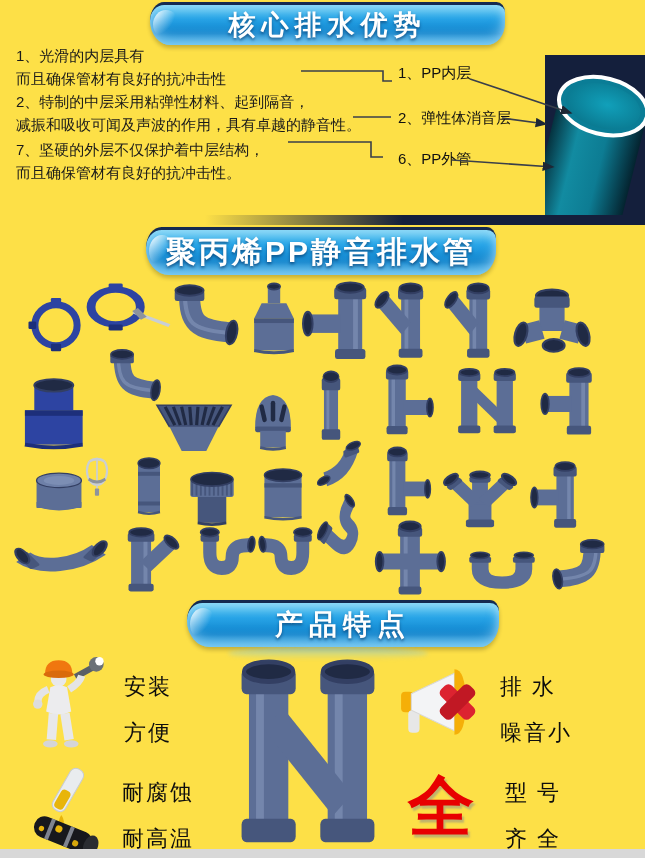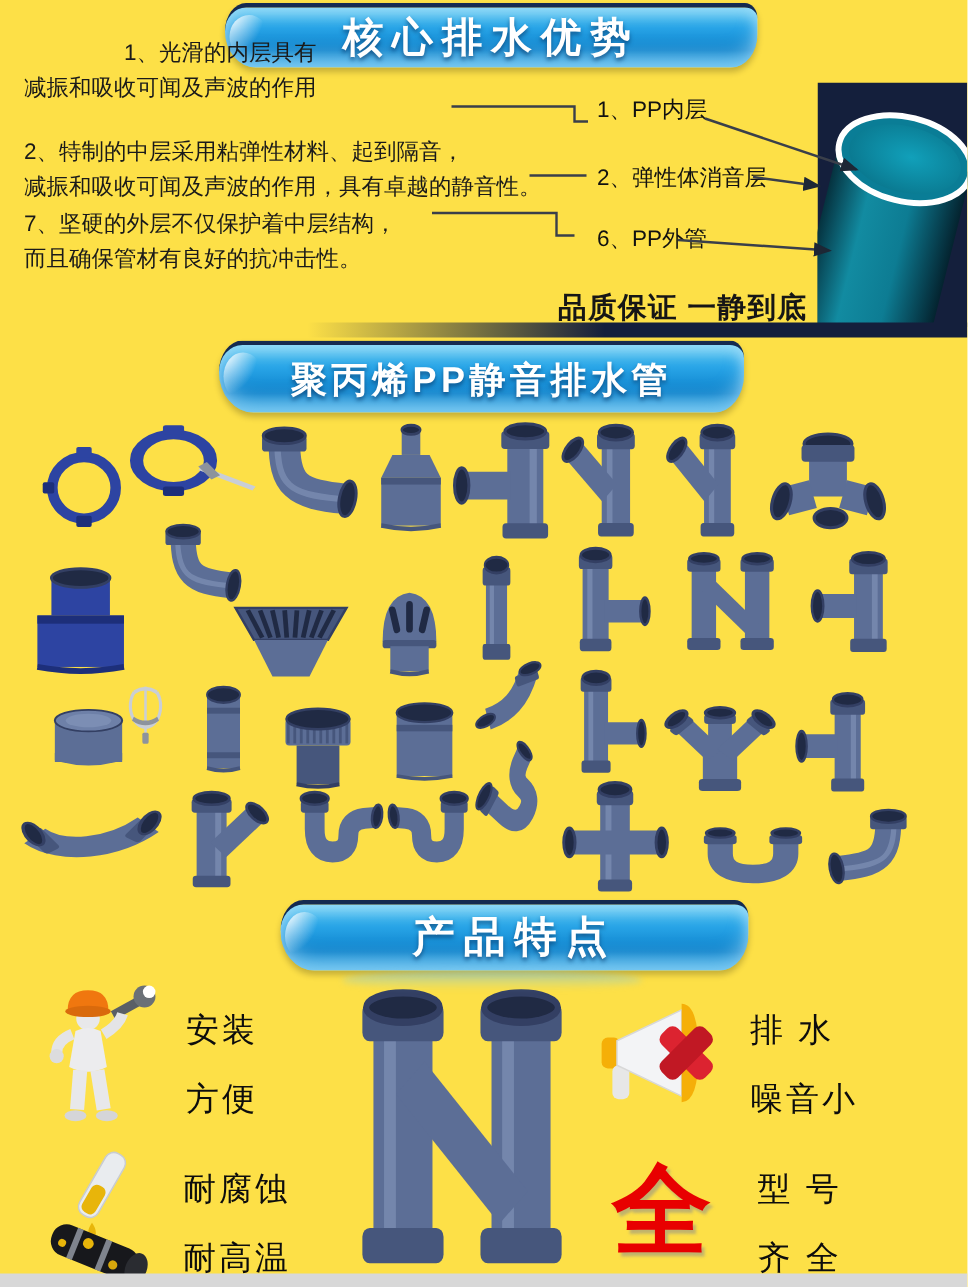--- a/index.html
+++ b/index.html
@@ -12,21 +12,21 @@
     border-radius:30px 18px 38px 44px / 40px 22px 48px 52px;
     border-top:3px solid #152a50;
     box-shadow:0 3px 4px rgba(0,0,0,.22), inset 0 -8px 12px rgba(185,232,255,.55), inset 0 6px 8px rgba(255,255,255,.35);}
   .banner::before{content:"";position:absolute;left:3px;top:5px;width:26px;height:72%;
     background:radial-gradient(ellipse at left top, rgba(255,255,255,.95), rgba(255,255,255,0) 62%);
     border-radius:50%;}
   .banner-text{font-weight:bold;color:#fff;text-shadow:0 2px 3px rgba(8,52,100,.65);white-space:nowrap;}
   #banner1{left:150px;top:2px;width:355px;height:40px;}
   #banner1 .banner-text{font-size:27px;letter-spacing:6px;}
   #banner2{left:146px;top:227px;width:350px;height:45px;}
-  #banner2 .banner-text{font-size:24px;letter-spacing:3px;}
+  #banner2 .banner-text{font-size:30px;letter-spacing:3px;}
   #banner3{left:187px;top:600px;width:312px;height:44px;}
   #banner3 .banner-text{font-size:28px;letter-spacing:6px;}
   .banner-reflection{position:absolute;left:228px;top:647px;width:200px;height:13px;
     background:linear-gradient(180deg,rgba(120,200,240,.6),rgba(255,255,255,0));
     border-radius:50%;filter:blur(2px);}
 
   
   .pt{position:absolute;font-size:15px;line-height:23px;color:#1a1a1a;white-space:nowrap;}
   .callout{position:absolute;font-size:15px;color:#111;white-space:nowrap;}
   .quality{position:absolute;left:372px;top:192px;font-weight:bold;font-size:19px;color:#161616;letter-spacing:1px;white-space:nowrap;}
@@ -44,38 +44,37 @@
 </style>
 </head>
 <body>
 
 <div class="stage">
 
   <div class="banner" id="banner1">
     <span class="banner-text">核心排水优势</span>
   </div>
 
-  <div class="pt" style="left:16px;top:24px;text-align:right;">
+  <div class="pt" style="left:16px;top:44px;">
     <div>1、光滑的内层具有</div>
-    <div>减振和吸收可闻及声波的作用</div>
+    <div>而且确保管材有良好的抗冲击性</div>
   </div>
   <div class="pt" style="left:16px;top:90px;">
     <div>2、特制的中层采用粘弹性材料、起到隔音，</div>
     <div>减振和吸收可闻及声波的作用，具有卓越的静音性。</div>
   </div>
   <div class="pt" style="left:16px;top:138px;">
     <div>7、坚硬的外层不仅保护着中层结构，</div>
     <div>而且确保管材有良好的抗冲击性。</div>
   </div>
 
   <div class="callout" style="left:398px;top:64px;">1、PP内层</div>
   <div class="callout" style="left:398px;top:109px;">2、弹性体消音层</div>
   <div class="callout" style="left:398px;top:150px;">6、PP外管</div>
 
-  <div class="quality">品质保证 一静到底</div>
 
   <svg class="photo" viewBox="0 0 100 163">
     <defs>
       <linearGradient id="pg" x1="0" y1="0" x2="1" y2="0">
         <stop offset="0" stop-color="#05323f"></stop>
           <stop offset="0.3" stop-color="#128ba1"></stop>
         <stop offset="0.62" stop-color="#0d7c93"></stop>
           <stop offset="1" stop-color="#04232f"></stop>
       </linearGradient>
       <radialGradient id="pm" cx="0.55" cy="0.45" r="0.8">

